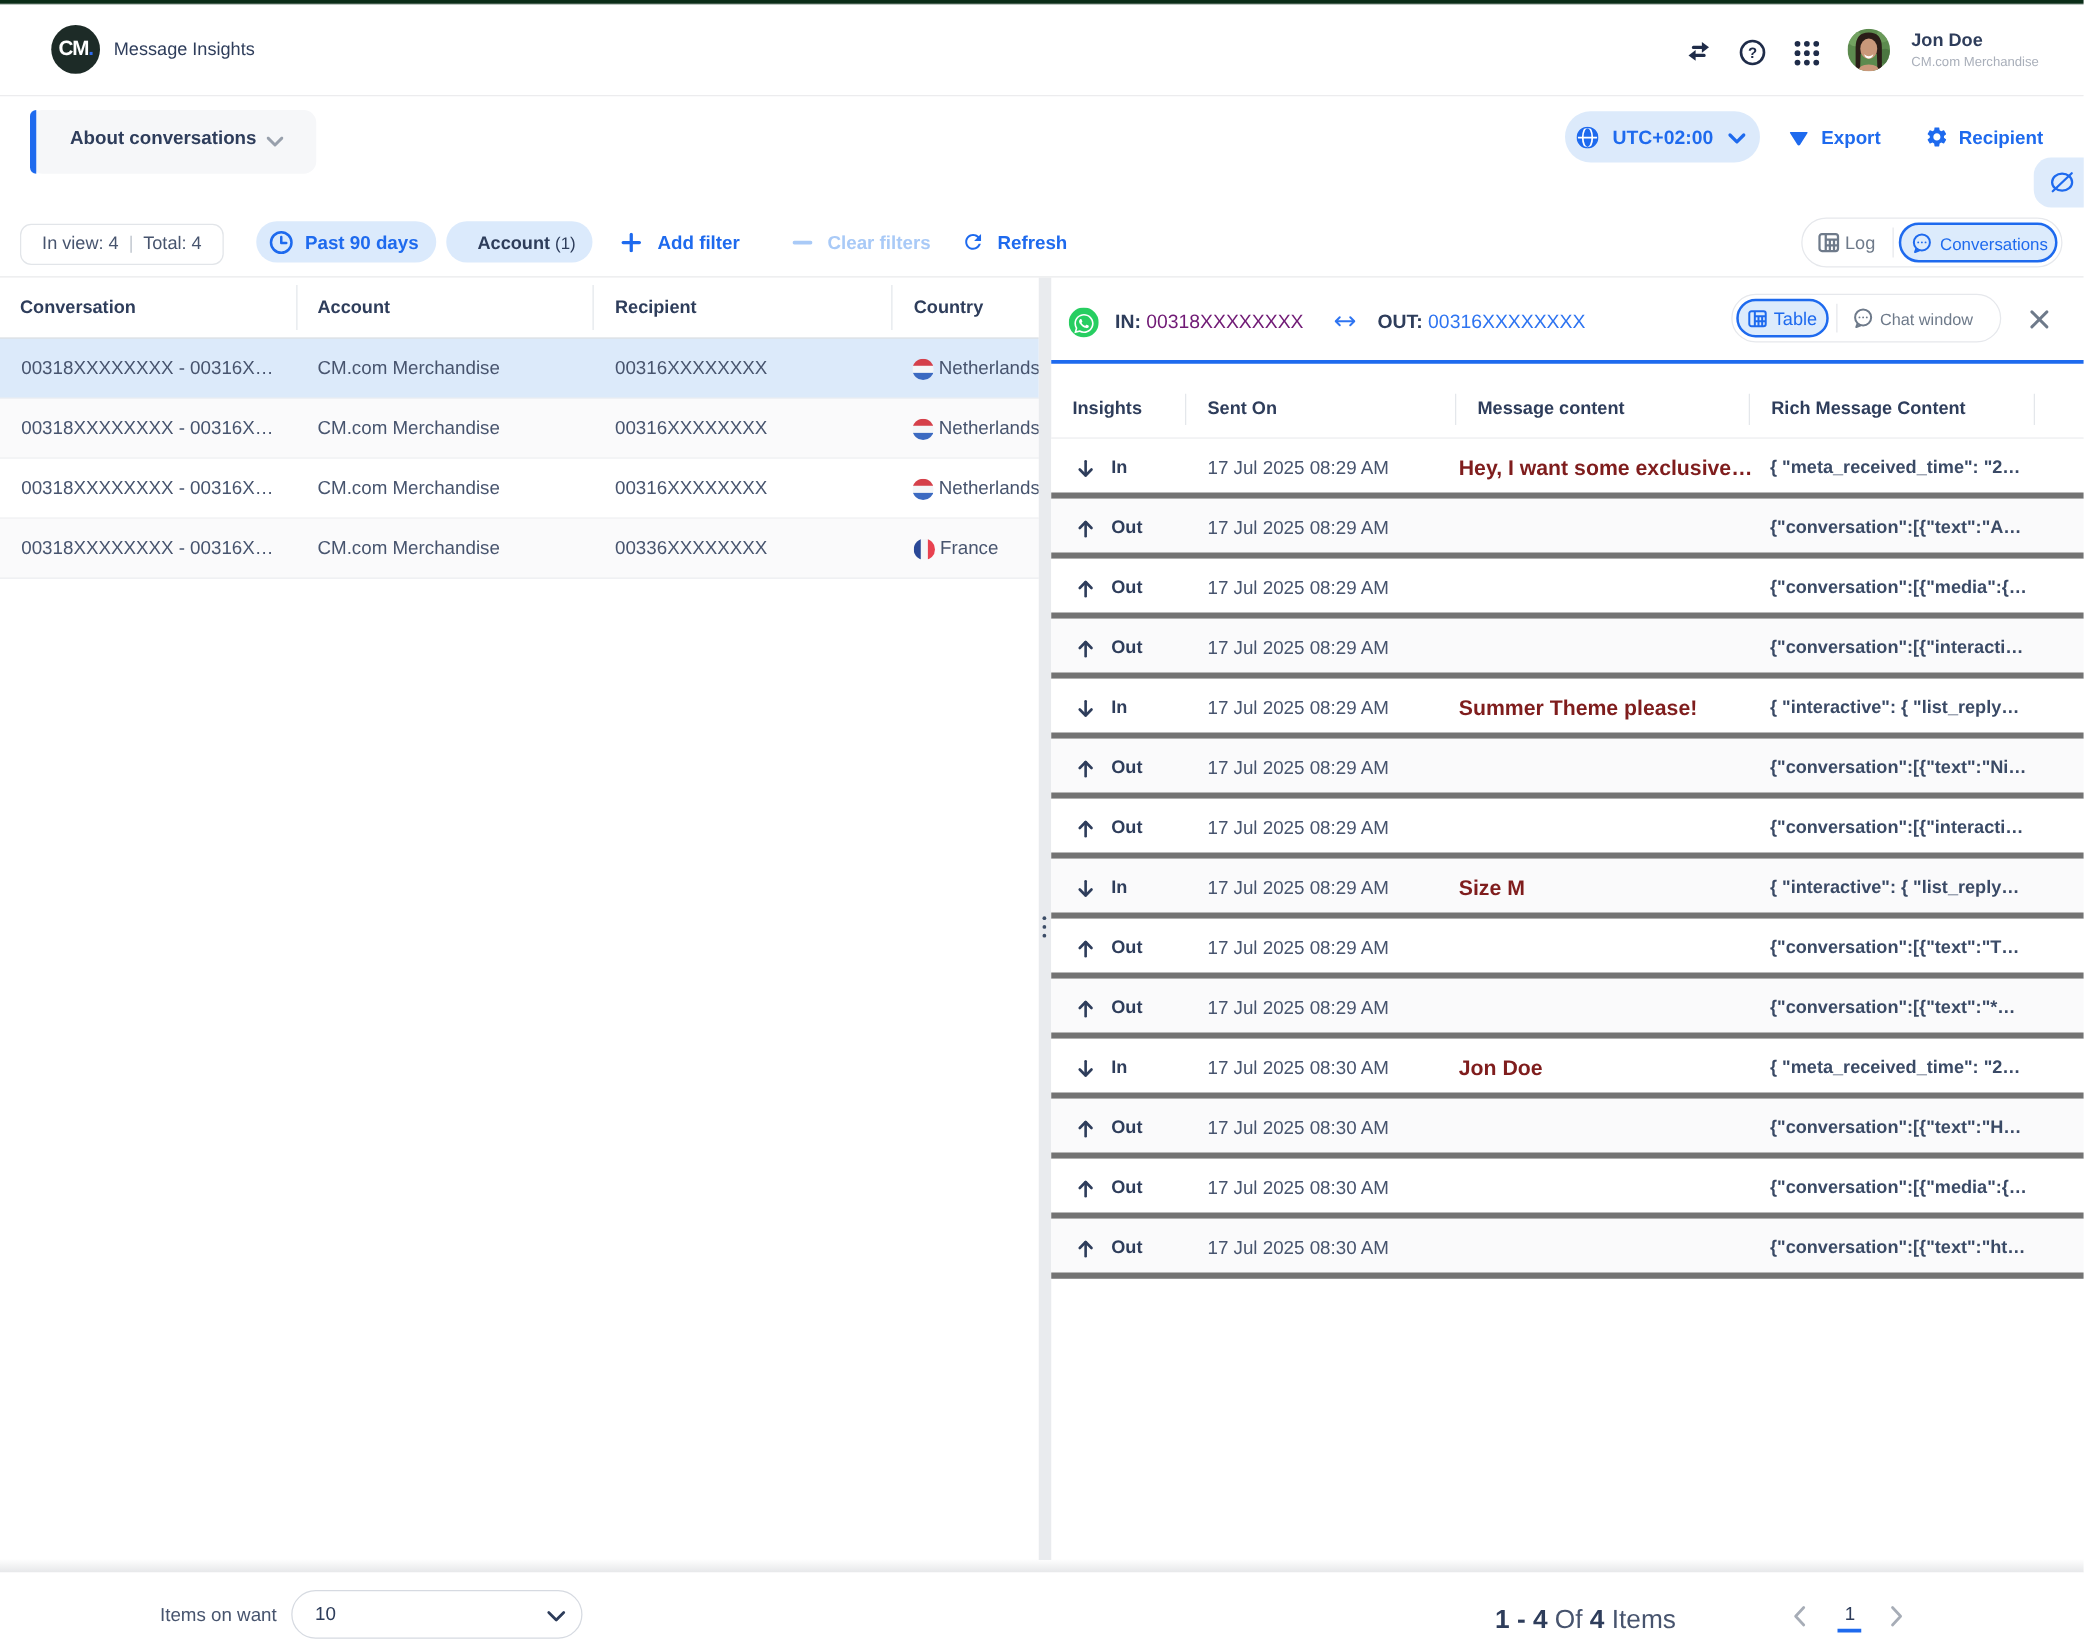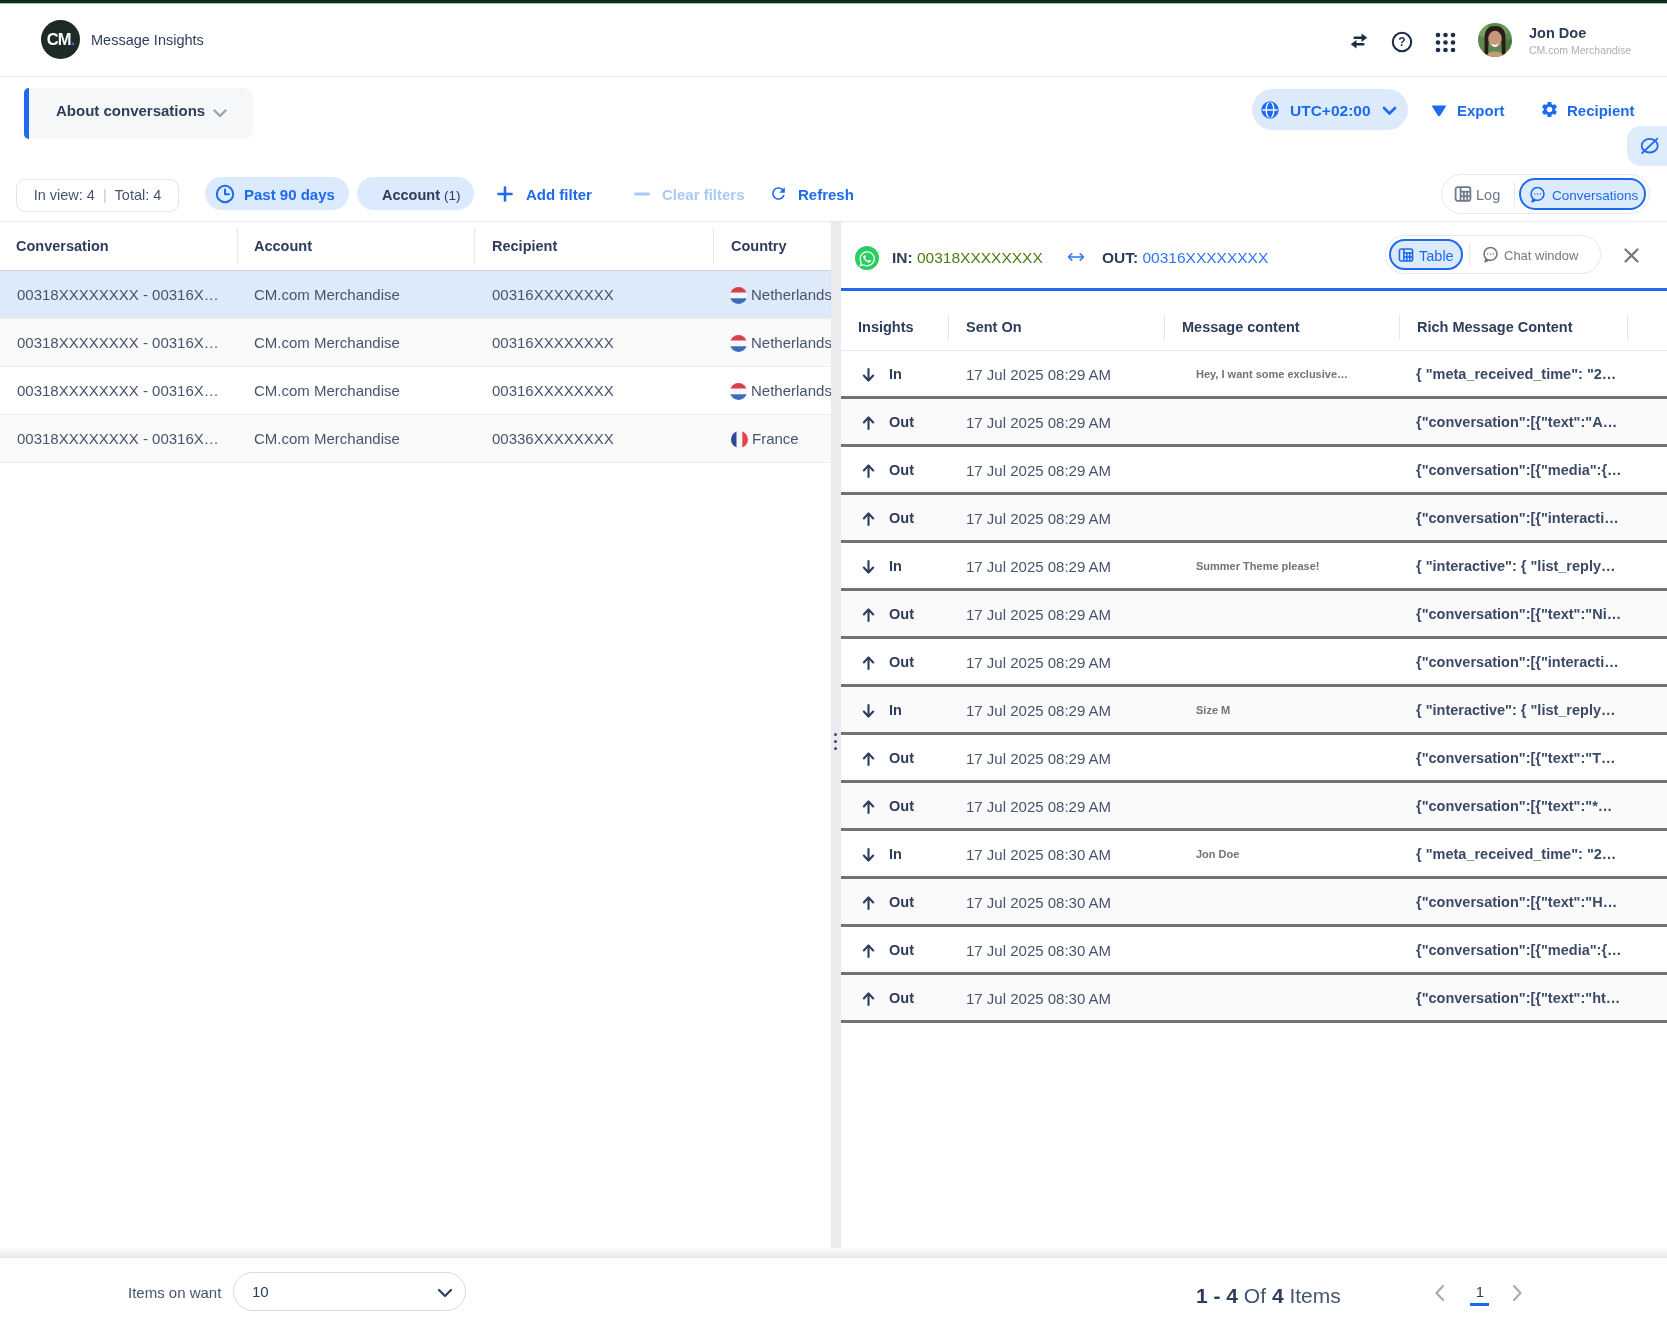--- a/index.html
+++ b/index.html
@@ -158,25 +158,25 @@
 <div class="abs blue" style="left:1552px;top:188px;font-size:13.5px">Conversations</div>
 
 <div class="abs" style="left:0;top:221px;width:1667px;height:1px;background:#E9EAEC"></div>
 
 <style>
 .lhead{position:absolute;top:222px;height:48px;line-height:48px;font-weight:bold;font-size:14.5px;color:#2E3D5B}
 .lsep{position:absolute;top:228px;width:1px;height:36px;background:#E4E7EB}
 .lrow{position:absolute;left:0;width:831px;height:48px;box-sizing:border-box;border-bottom:1px solid #ECEDEF;overflow:hidden}
 .lcell{position:absolute;top:0;height:47px;line-height:47px;font-size:15px;color:#47546E;white-space:nowrap}
 .flag{position:absolute;top:15.5px;width:17px;height:17px}
-.rrow{position:absolute;left:841px;width:826px;height:48px;box-sizing:border-box;border-bottom:3px solid #737373}
+.rrow{position:absolute;left:841px;width:826px;height:48px;box-sizing:border-box;border-bottom:5px solid #737373}
 .rcell{position:absolute;top:0;height:47px;line-height:47px;font-size:15px;white-space:nowrap}
 .dirt{font-weight:bold;color:#2E3D5B;left:48px;font-size:14.5px}
 .sent{color:#47546E;left:125px}
-.msg{font-weight:bold;color:#737373;left:355px;font-size:11px}
+.msg{font-weight:bold;color:#7f1d1d;left:326px;font-size:17px}
 .rich{font-weight:bold;color:#3A4A66;left:575px;font-size:14.5px}
 .darr{position:absolute;left:20px;top:16px}
 .rsep{position:absolute;top:315px;width:1px;height:25px;background:#E4E7EB}
 </style>
 
 <div class="lhead" style="left:16px">Conversation</div>
 <div class="lhead" style="left:254px">Account</div>
 <div class="lhead" style="left:492px">Recipient</div>
 <div class="lhead" style="left:731px">Country</div>
 <div class="lsep" style="left:237px"></div>
@@ -246,21 +246,21 @@
 <div class="abs" style="left:834px;top:733px;width:3px;height:3px;border-radius:50%;background:#3B4C66"></div>
 <div class="abs" style="left:834px;top:740px;width:3px;height:3px;border-radius:50%;background:#3B4C66"></div>
 <div class="abs" style="left:834px;top:747px;width:3px;height:3px;border-radius:50%;background:#3B4C66"></div>
 
 <svg class="abs" style="left:855px;top:246px" width="24" height="24" viewBox="0 0 24 24">
   <circle cx="12" cy="12" r="12" fill="#27CE61"></circle>
   <g transform="translate(4.45,4.05) scale(0.0345)">
         <path fill="#fff" d="M380.9 97.1C339 55.1 283.2 32 223.9 32c-122.4 0-222 99.6-222 222 0 39.1 10.2 77.3 29.6 111L0 480l117.7-30.9c32.4 17.7 68.9 27 106.1 27h.1c122.3 0 224.1-99.6 224.1-222 0-59.3-25.2-115-67.1-157zm-157 341.6c-33.2 0-65.7-8.9-94-25.7l-6.7-4-69.8 18.3L72 359.2l-4.4-7c-18.5-29.4-28.2-63.3-28.2-98.2 0-101.7 82.8-184.5 184.6-184.5 49.3 0 95.6 19.2 130.4 54.1 34.8 34.9 56.2 81.2 56.1 130.5 0 101.8-84.9 184.6-186.6 184.6zm101.2-138.2c-5.5-2.8-32.8-16.2-37.9-18-5.1-1.9-8.8-2.8-12.5 2.8-3.7 5.6-14.3 18-17.6 21.8-3.2 3.7-6.5 4.2-12 1.4-32.6-16.3-54-29.1-75.5-66-5.7-9.8 5.7-9.1 16.3-30.3 1.8-3.7.9-6.9-.5-9.7-1.4-2.8-12.5-30.1-17.1-41.2-4.5-10.8-9.1-9.3-12.5-9.5-3.2-.2-6.9-.2-10.6-.2-3.7 0-9.7 1.4-14.8 6.9-5.1 5.6-19.4 19-19.4 46.3 0 27.3 19.9 53.7 22.6 57.4 2.8 3.7 39.1 59.7 94.8 83.8 35.2 15.2 49 16.5 66.6 13.9 10.7-1.6 32.8-13.4 37.4-26.4 4.6-13 4.6-24.1 3.2-26.4-1.3-2.5-5-3.9-10.5-6.6z"></path>
       </g>
 </svg>
-<div class="abs b navy" style="left:892px;top:249px;font-size:15.5px">IN: <span style="color:#4d7c0f;font-weight:normal">00318XXXXXXXX</span></div>
+<div class="abs b navy" style="left:892px;top:249px;font-size:15.5px">IN: <span style="color:#701a75;font-weight:normal">00318XXXXXXXX</span></div>
 <svg class="abs" style="left:1066px;top:251px" width="20" height="12" viewBox="0 0 20 12" fill="none" stroke="#2E74F1" stroke-width="1.6" stroke-linecap="round" stroke-linejoin="round">
   <path d="M3 6 H17"></path>
       <path d="M14.2 2.8 L17.4 6 L14.2 9.2"></path>
       <path d="M5.8 2.8 L2.6 6 L5.8 9.2"></path>
 </svg>
 <div class="abs b navy" style="left:1102px;top:249px;font-size:15.5px">OUT: <span style="color:#2E74F1;font-weight:normal">00316XXXXXXXX</span></div>
 
 <div class="abs" style="left:1385px;top:235px;width:216px;height:39px;background:#fff;border:1px solid #E6E8EC;border-radius:20px;box-sizing:border-box"></div>
 <div class="abs" style="left:1389px;top:239px;width:74px;height:31px;background:#DCEBFC;border:2px solid #1E6AEE;border-radius:16px;box-sizing:border-box"></div>
 <svg class="abs" style="left:1398px;top:247px" width="16" height="16" viewBox="0 0 18 18" fill="none" stroke="#1E6AEE" stroke-width="1.8">

